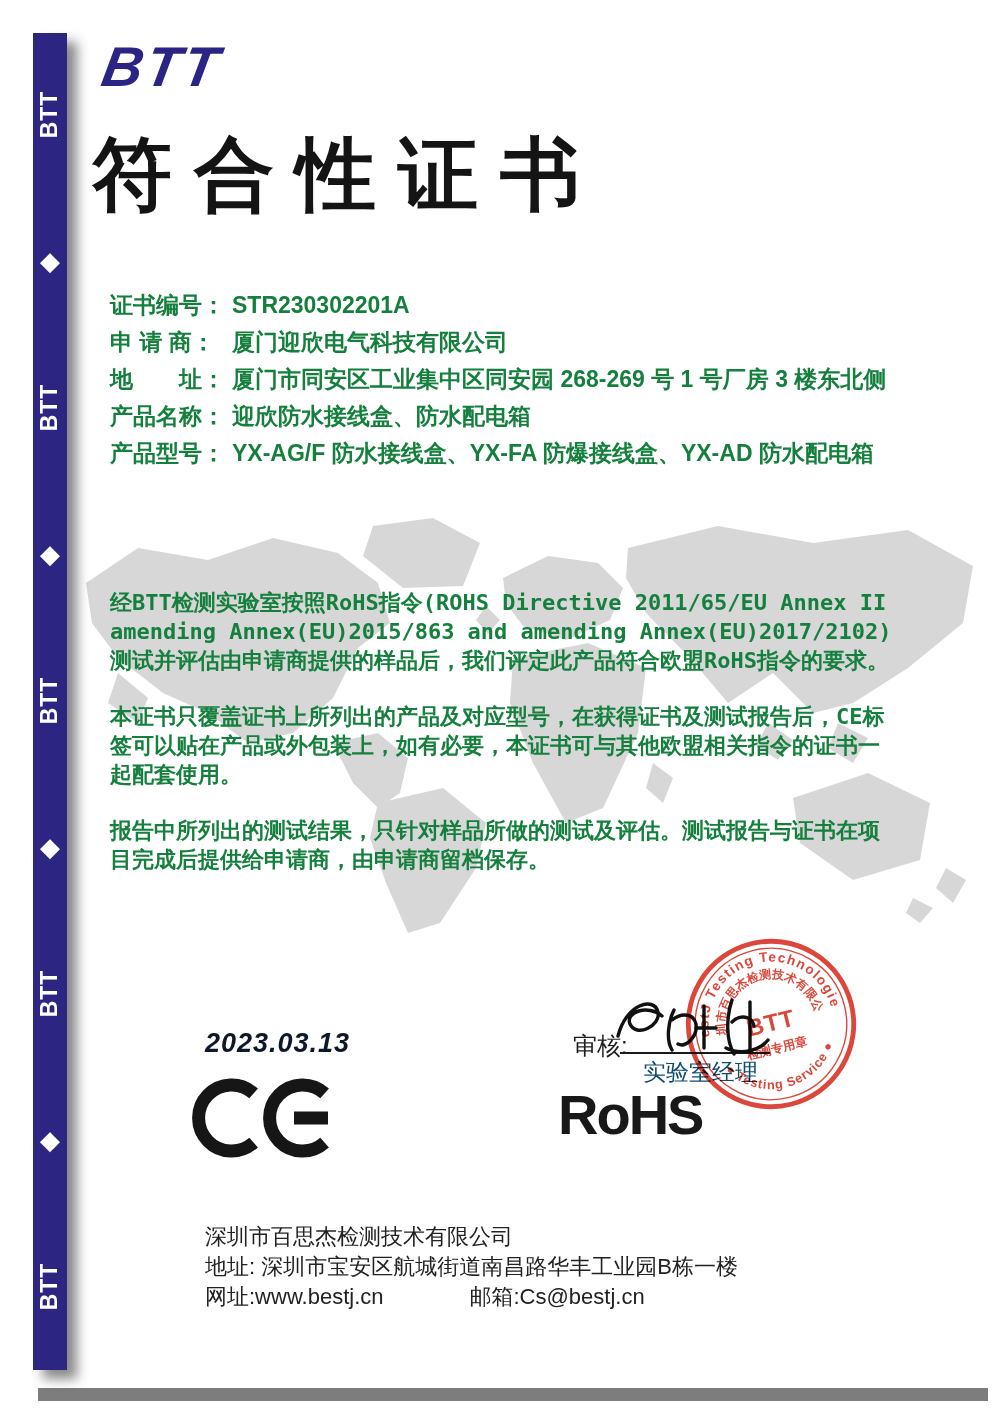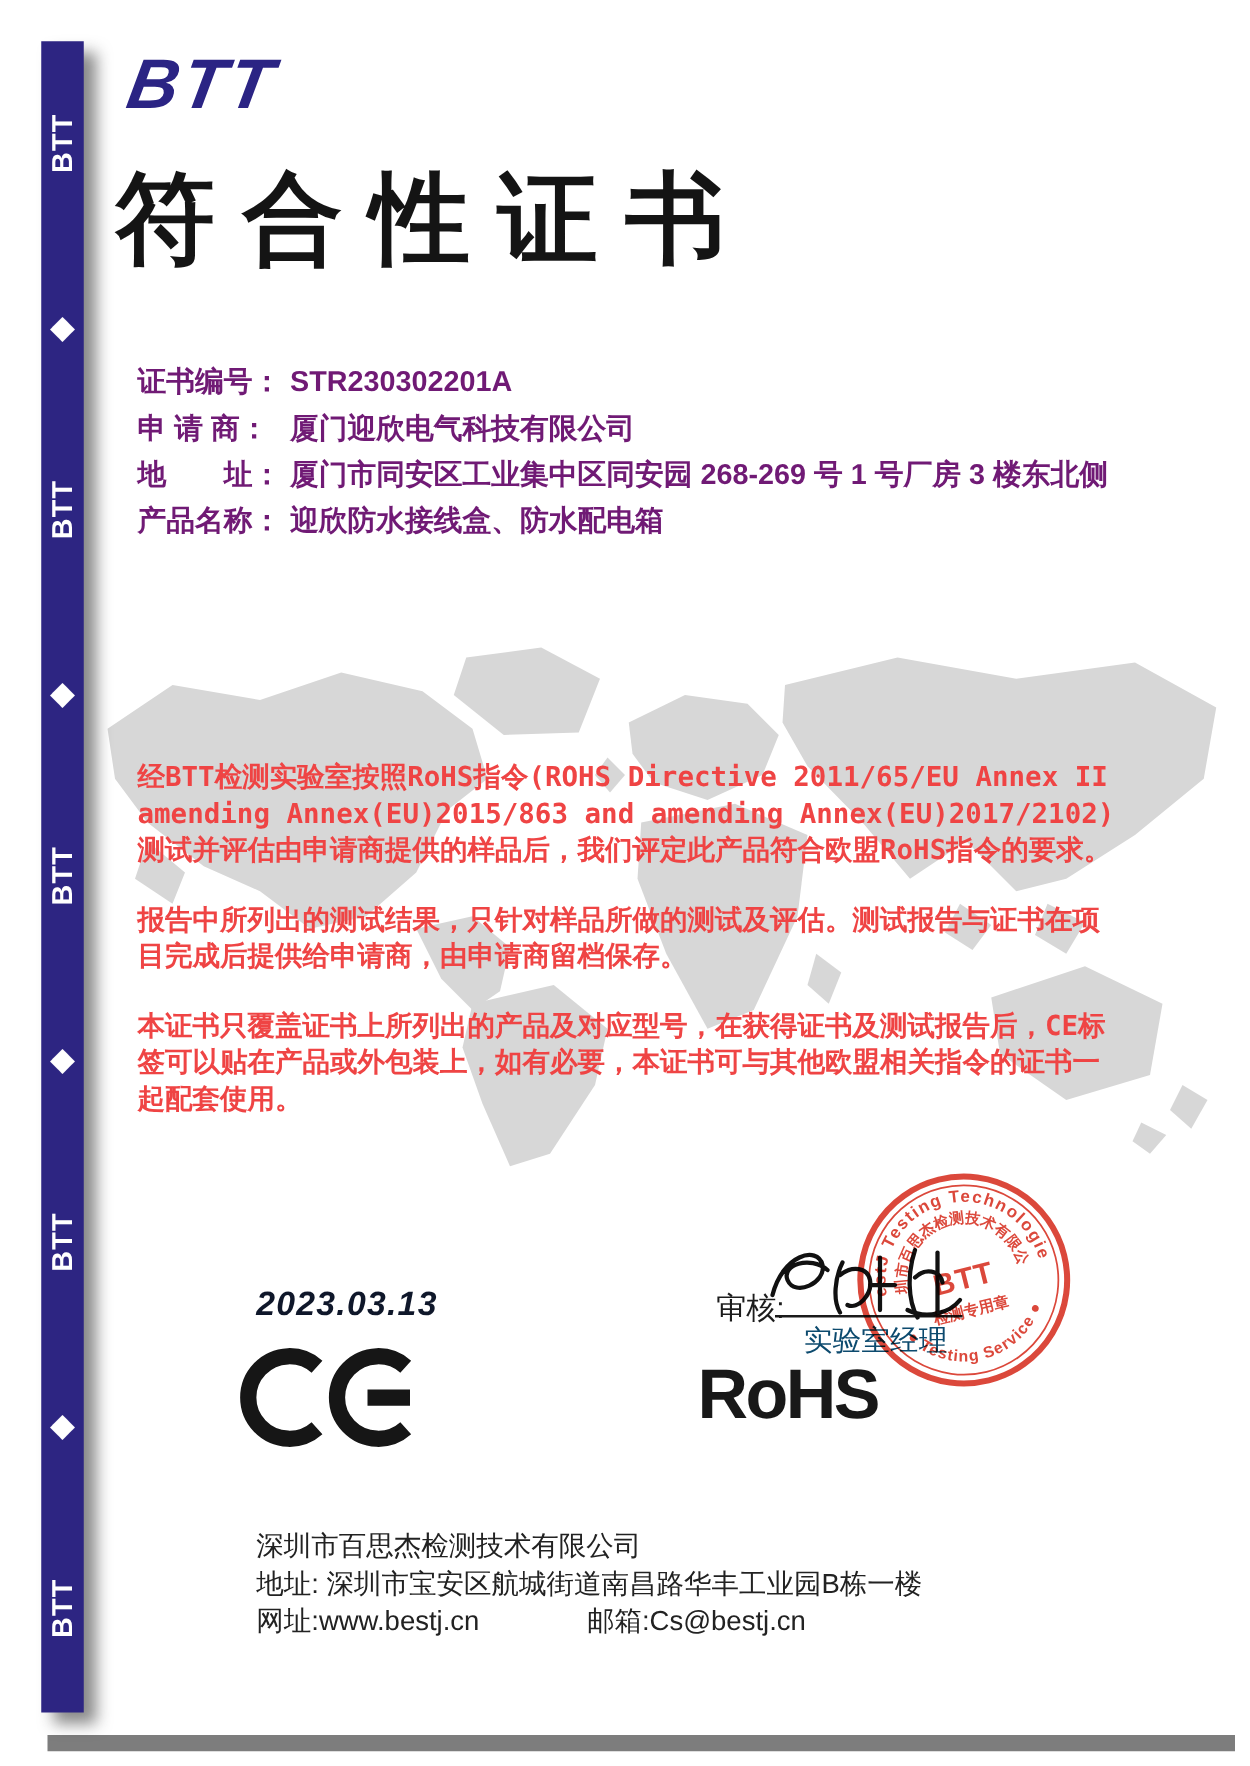--- a/index.html
+++ b/index.html
@@ -37,30 +37,30 @@
   .title {
     position:absolute; left:70px; top:122px; width:850px;
     font-family:"DejaVu Serif","Liberation Serif",serif;
     font-weight:bold; font-size:80px; color:#141414;
     letter-spacing:22px; padding-left:22px; z-index:3;
   }
 
   
   .details { position:absolute; left:110px; top:293px; width:800px; z-index:3; }
   .drow { display:flex; margin-bottom:12px; font-size:23px; font-weight:bold;
-          color:#701a75; line-height:25px; }
+          color:#15803d; line-height:25px; }
   .dlabel { width:122px; flex:0 0 122px; white-space:pre; }
   .dvalue { white-space:pre-wrap; }
 
   
   .map { position:absolute; left:78px; top:508px; z-index:1; }
 
   
-  .bodytext { position:absolute; left:110px; top:608px; width:790px; z-index:2;
-              font-size:22px; font-weight:600; color:#ef4444; line-height:29px;
+  .bodytext { position:absolute; left:110px; top:588px; width:790px; z-index:2;
+              font-size:22px; font-weight:600; color:#15803d; line-height:29px;
               font-family:"DejaVu Sans Mono","Liberation Sans",sans-serif; }
   .bodytext p { margin-bottom:27px; }
 
   
   .date { position:absolute; left:205px; top:1028px; font-size:27px; font-weight:bold;
           font-style:italic; color:#0f172a; z-index:2; letter-spacing:1px; }
   .review-label { position:absolute; left:573px; top:1030px; font-size:24px;
                   color:#1c1c1c; z-index:2; }
   .review-line { position:absolute; left:620px; top:1052px; width:150px; height:0;
                  border-bottom:2.5px solid #1a1a1a; z-index:2; }
@@ -116,20 +116,24 @@
       <span class="dvalue">厦门迎欣电气科技有限公司</span>
     </div>
     <div class="drow">
       <span class="dlabel">地　　址：</span>
       <span class="dvalue">厦门市同安区工业集中区同安园 268-269 号 1 号厂房 3 楼东北侧</span>
     </div>
     <div class="drow">
       <span class="dlabel">产品名称：</span>
       <span class="dvalue">迎欣防水接线盒、防水配电箱</span>
     </div>
+    <div class="drow">
+      <span class="dlabel">产品型号：</span>
+      <span class="dvalue">YX-AG/F 防水接线盒、YX-FA 防爆接线盒、YX-AD 防水配电箱</span>
+    </div>
   </div>
 
   <svg class="map" width="905" height="430" viewBox="0 0 905 430">
     <g fill="#d7d7d7">
 
       <path d="M8,75 L60,40 130,52 195,30 260,45 300,75 312,115 280,140 255,190 215,225 170,235 130,205 85,185 40,150 14,115 Z"></path>
       <path d="M40,165 L70,190 60,215 30,195 Z"></path>
 
       <path d="M295,18 L355,10 402,35 385,78 325,80 285,48 Z"></path>
 
@@ -147,22 +151,22 @@
       <path d="M690,215 L715,232 700,252 678,238 Z"></path>
 
       <path d="M715,290 L790,265 852,295 842,352 775,372 722,335 Z"></path>
       <path d="M868,360 L888,372 875,395 858,380 Z"></path>
       <path d="M835,390 L855,400 842,415 828,405 Z"></path>
     </g>
   </svg>
 
   <div class="bodytext">
     <p>经BTT检测实验室按照RoHS指令(ROHS Directive 2011/65/EU Annex II amending Annex(EU)2015/863 and amending Annex(EU)2017/2102)测试并评估由申请商提供的样品后，我们评定此产品符合欧盟RoHS指令的要求。</p>
+    <p>本证书只覆盖证书上所列出的产品及对应型号，在获得证书及测试报告后，CE标签可以贴在产品或外包装上，如有必要，本证书可与其他欧盟相关指令的证书一起配套使用。</p>
     <p>报告中所列出的测试结果，只针对样品所做的测试及评估。测试报告与证书在项目完成后提供给申请商，由申请商留档保存。</p>
-    <p>本证书只覆盖证书上所列出的产品及对应型号，在获得证书及测试报告后，CE标签可以贴在产品或外包装上，如有必要，本证书可与其他欧盟相关指令的证书一起配套使用。</p>
   </div>
 
   <div class="date">2023.03.13</div>
 
   <div class="review-label">审核:</div>
   <div class="review-line"></div>
   <div class="reviewer-title">实验室经理</div>
 
   <svg class="signature" width="180" height="75" viewBox="0 0 180 75">
     <g fill="none" stroke="#111" stroke-width="3.4" stroke-linecap="round" stroke-linejoin="round">

